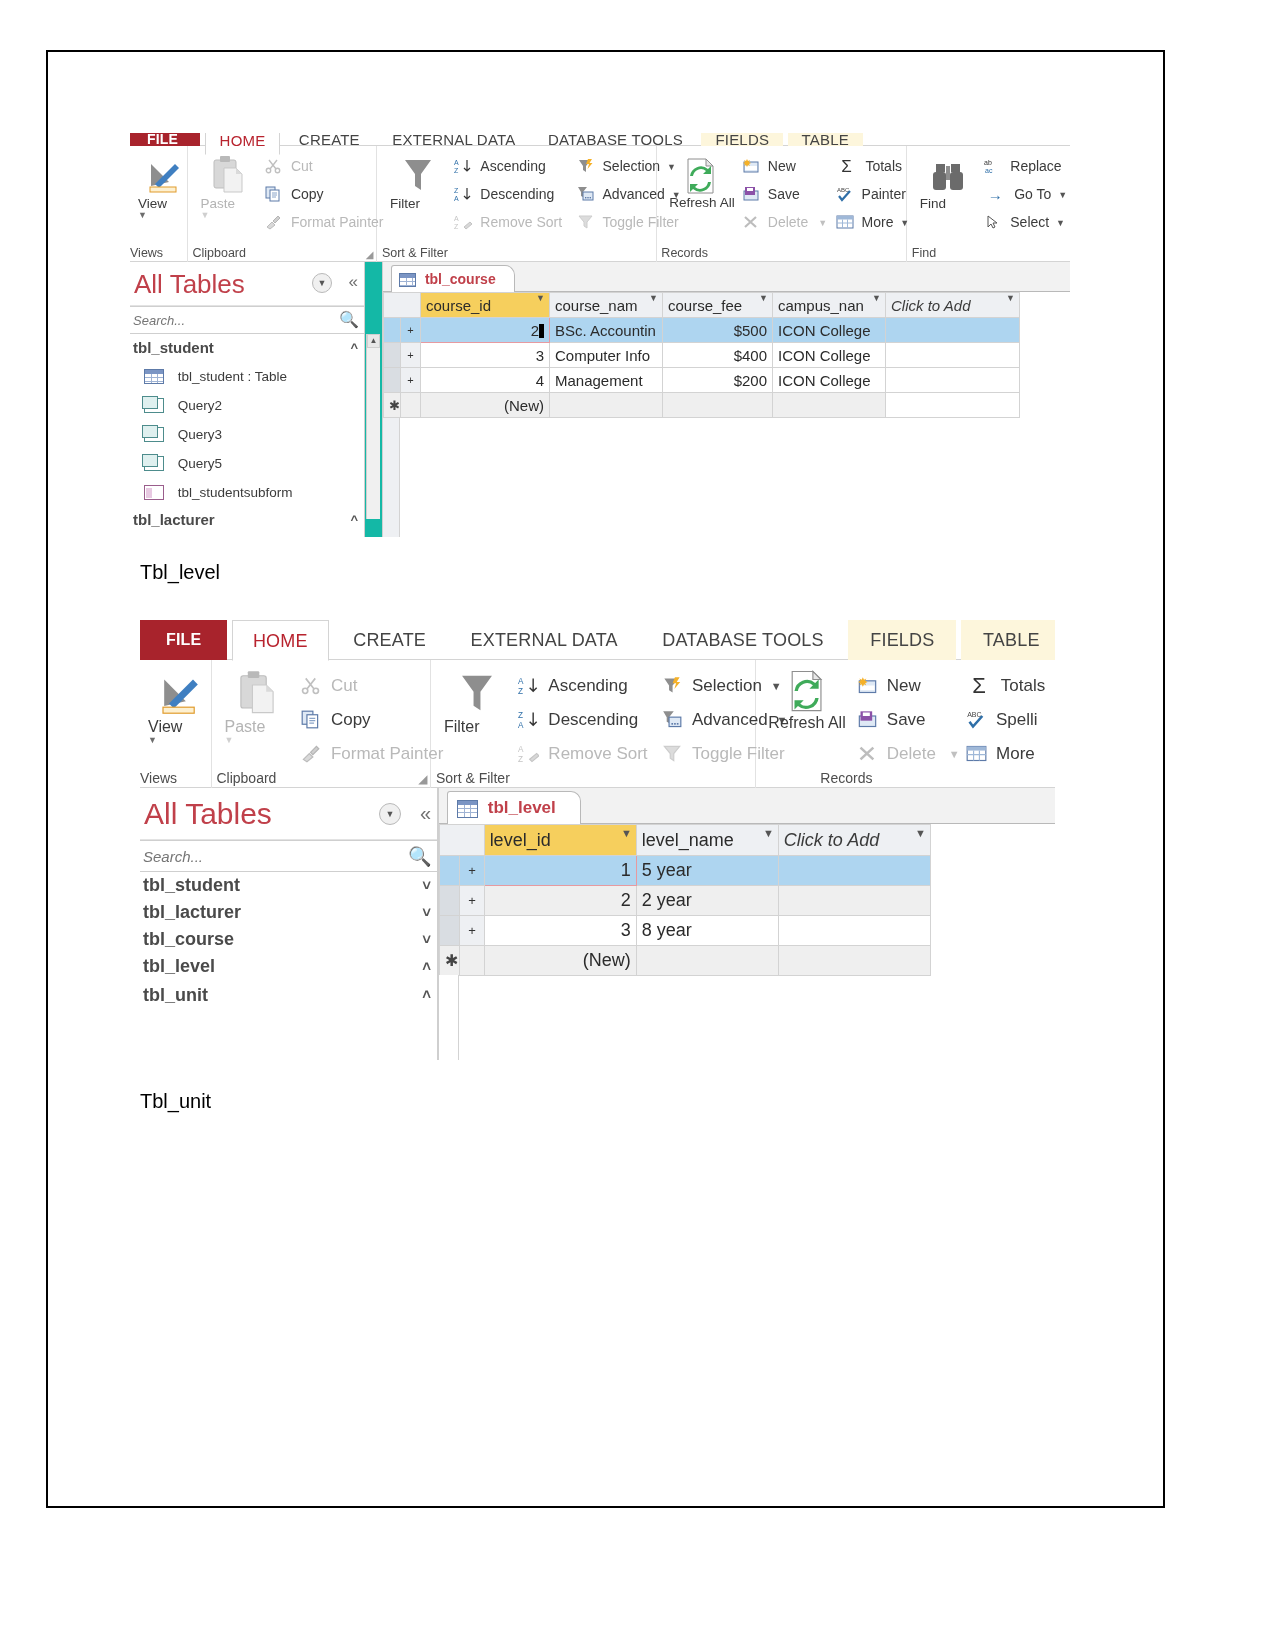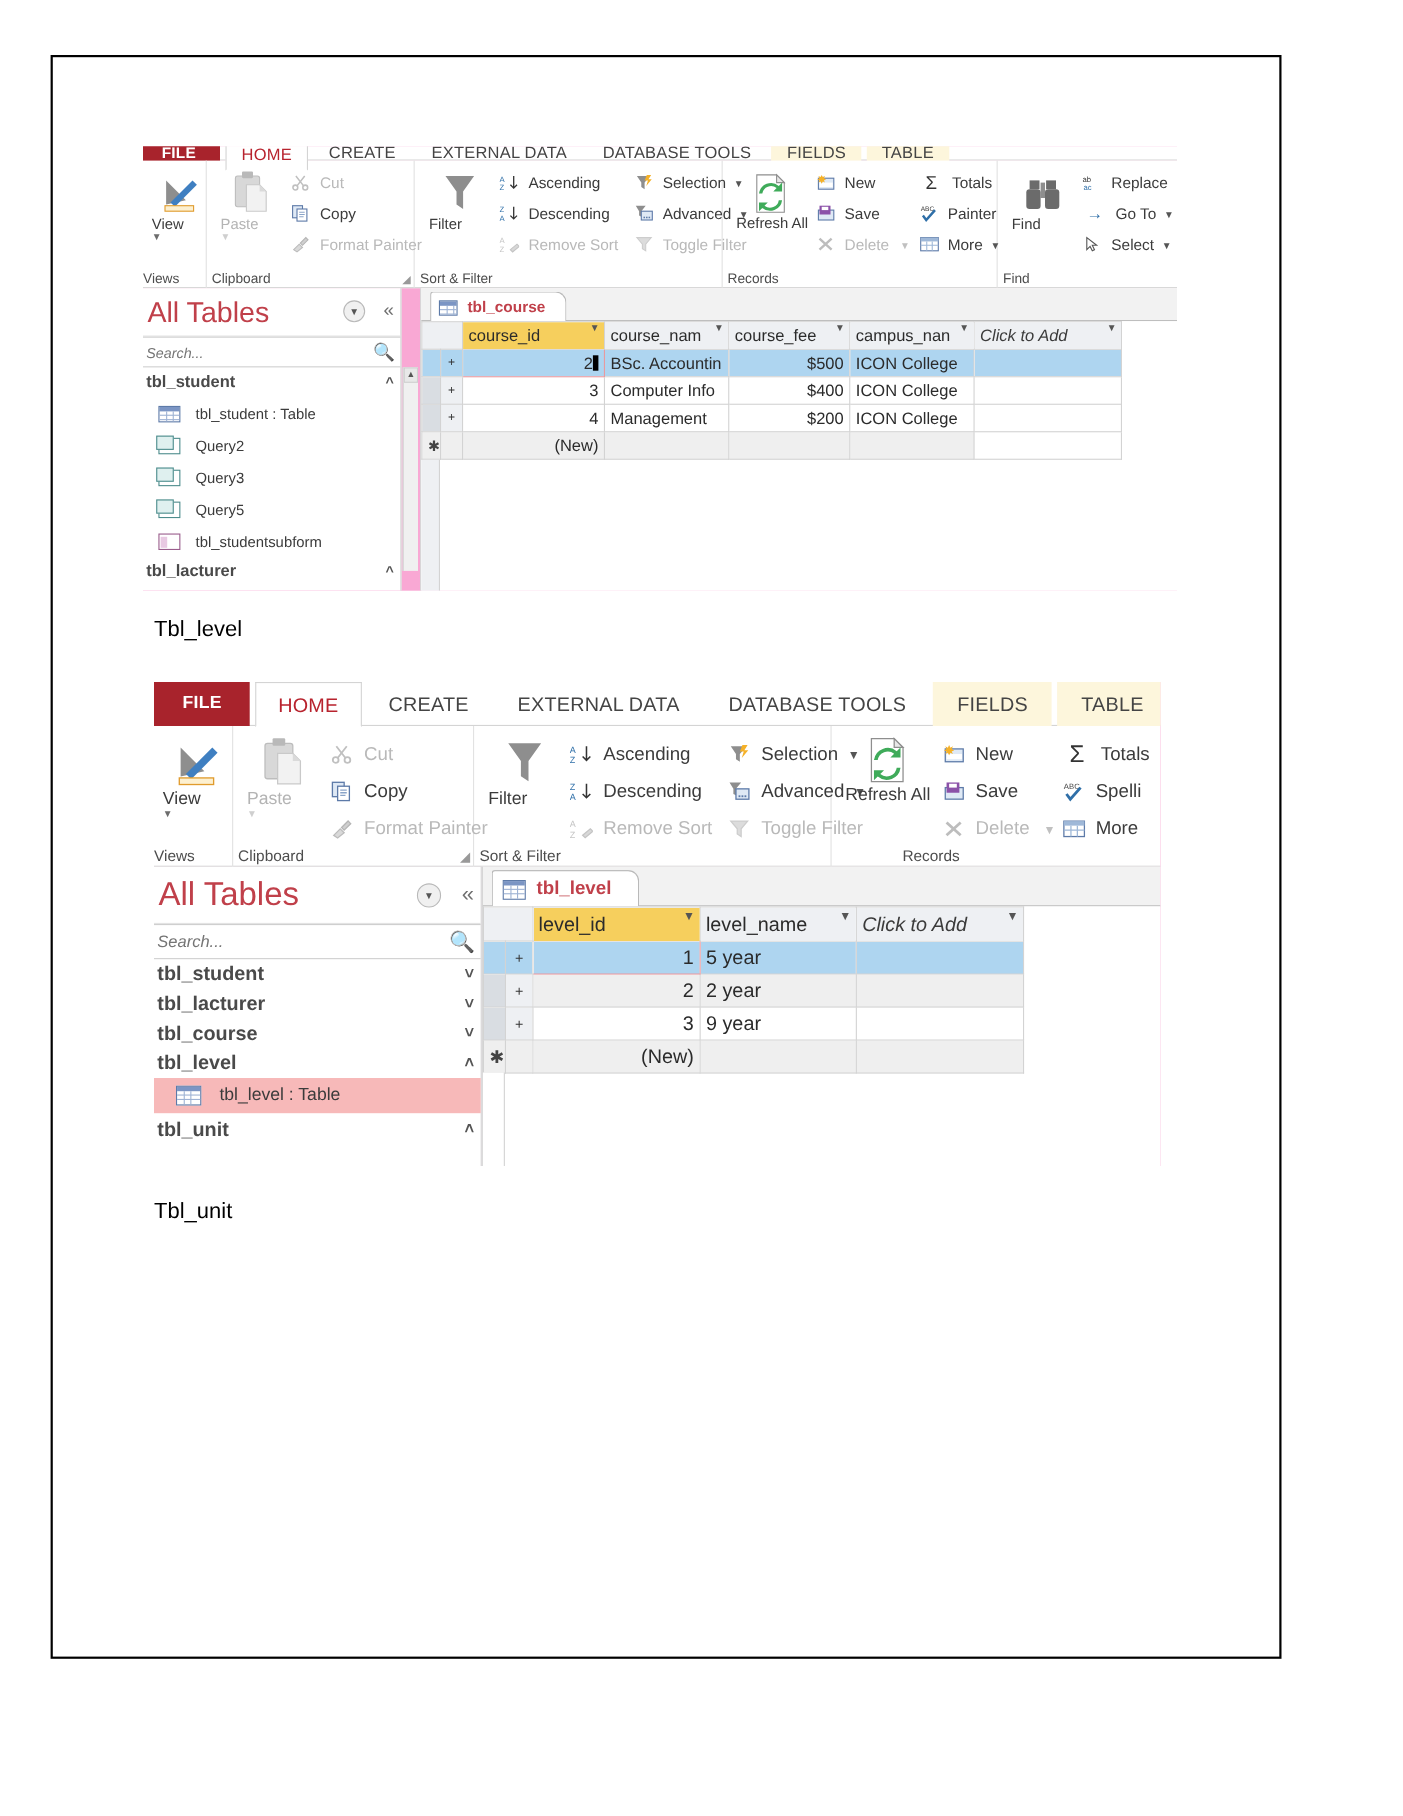--- a/index.html
+++ b/index.html
@@ -15,21 +15,21 @@
     position:absolute;
     left:46px; top:50px;
     width:1119px; height:1458px;
     border:2px solid #000;
     background:#fff;
   }
 
   
   .access{
     position:absolute;
-    background:#f9a8d4;
+    background:#14b8a6;
     overflow:hidden;
   }
   .tabbar{
     position:relative;
     height:30px;
     background:#fff;
     border-bottom:1px solid #d4d4d4;
     white-space:nowrap;
   }
   .tab{
@@ -1010,24 +1010,20 @@
         <span class="chev" style="font-size:15px;">˅</span>
       </div>
       <div class="navgroup" style="font-size:18px;line-height:27px;height:27px;">
         <span>tbl_course</span>
         <span class="chev" style="font-size:15px;">˅</span>
       </div>
       <div class="navgroup" style="font-size:18px;line-height:27px;height:27px;">
         <span>tbl_level</span>
         <span class="chev" style="font-size:15px;">˄</span>
       </div>
-      <div class="navobj sel" style="font-size:16px;line-height:32px;height:32px;padding-left:20px;">
-        <span class="oic ico-table" style="width:23px;height:18px;margin-right:12px;"></span>
-        <span class="otx">tbl_level : Table</span>
-      </div>
       <div class="navgroup" style="font-size:18px;line-height:30px;height:30px;">
         <span>tbl_unit</span>
         <span class="chev" style="font-size:15px;">˄</span>
       </div>
     </div>
   </div>
 
   <div class="sheetarea" style="left:298px; top:168px; width:617px; height:272px; border-left:1px solid #cfcfcf;">
     <div class="doctab" style="height:36px;">
       <div class="tabchip" style="height:33px;line-height:32px;font-size:17px;padding:0 24px 0 9px;">
@@ -1073,21 +1069,21 @@
             <td class="ind" style="height:30px;"></td>
             <td class="exp" style="height:30px;font-size:13px;">+</td>
             <td class="num" style="height:30px;background:#efefef;">2</td>
             <td style="height:30px;background:#efefef;">2 year</td>
             <td style="height:30px;background:#efefef;"></td>
           </tr>
           <tr>
             <td class="ind" style="height:30px;"></td>
             <td class="exp" style="height:30px;font-size:13px;">+</td>
             <td class="num" style="height:30px;">3</td>
-            <td style="height:30px;">9 year</td>
+            <td style="height:30px;">8 year</td>
             <td style="height:30px;"></td>
           </tr>
           <tr>
             <td class="ind newrow" style="text-align:center;font-size:16px;color:#444;height:30px;">✱</td>
             <td class="exp newrow" style="height:30px;"></td>
             <td class="num newrow" style="height:30px;">(New)</td>
             <td class="newrow" style="height:30px;"></td>
             <td class="newrow" style="height:30px;"></td>
           </tr>
         </tbody>

